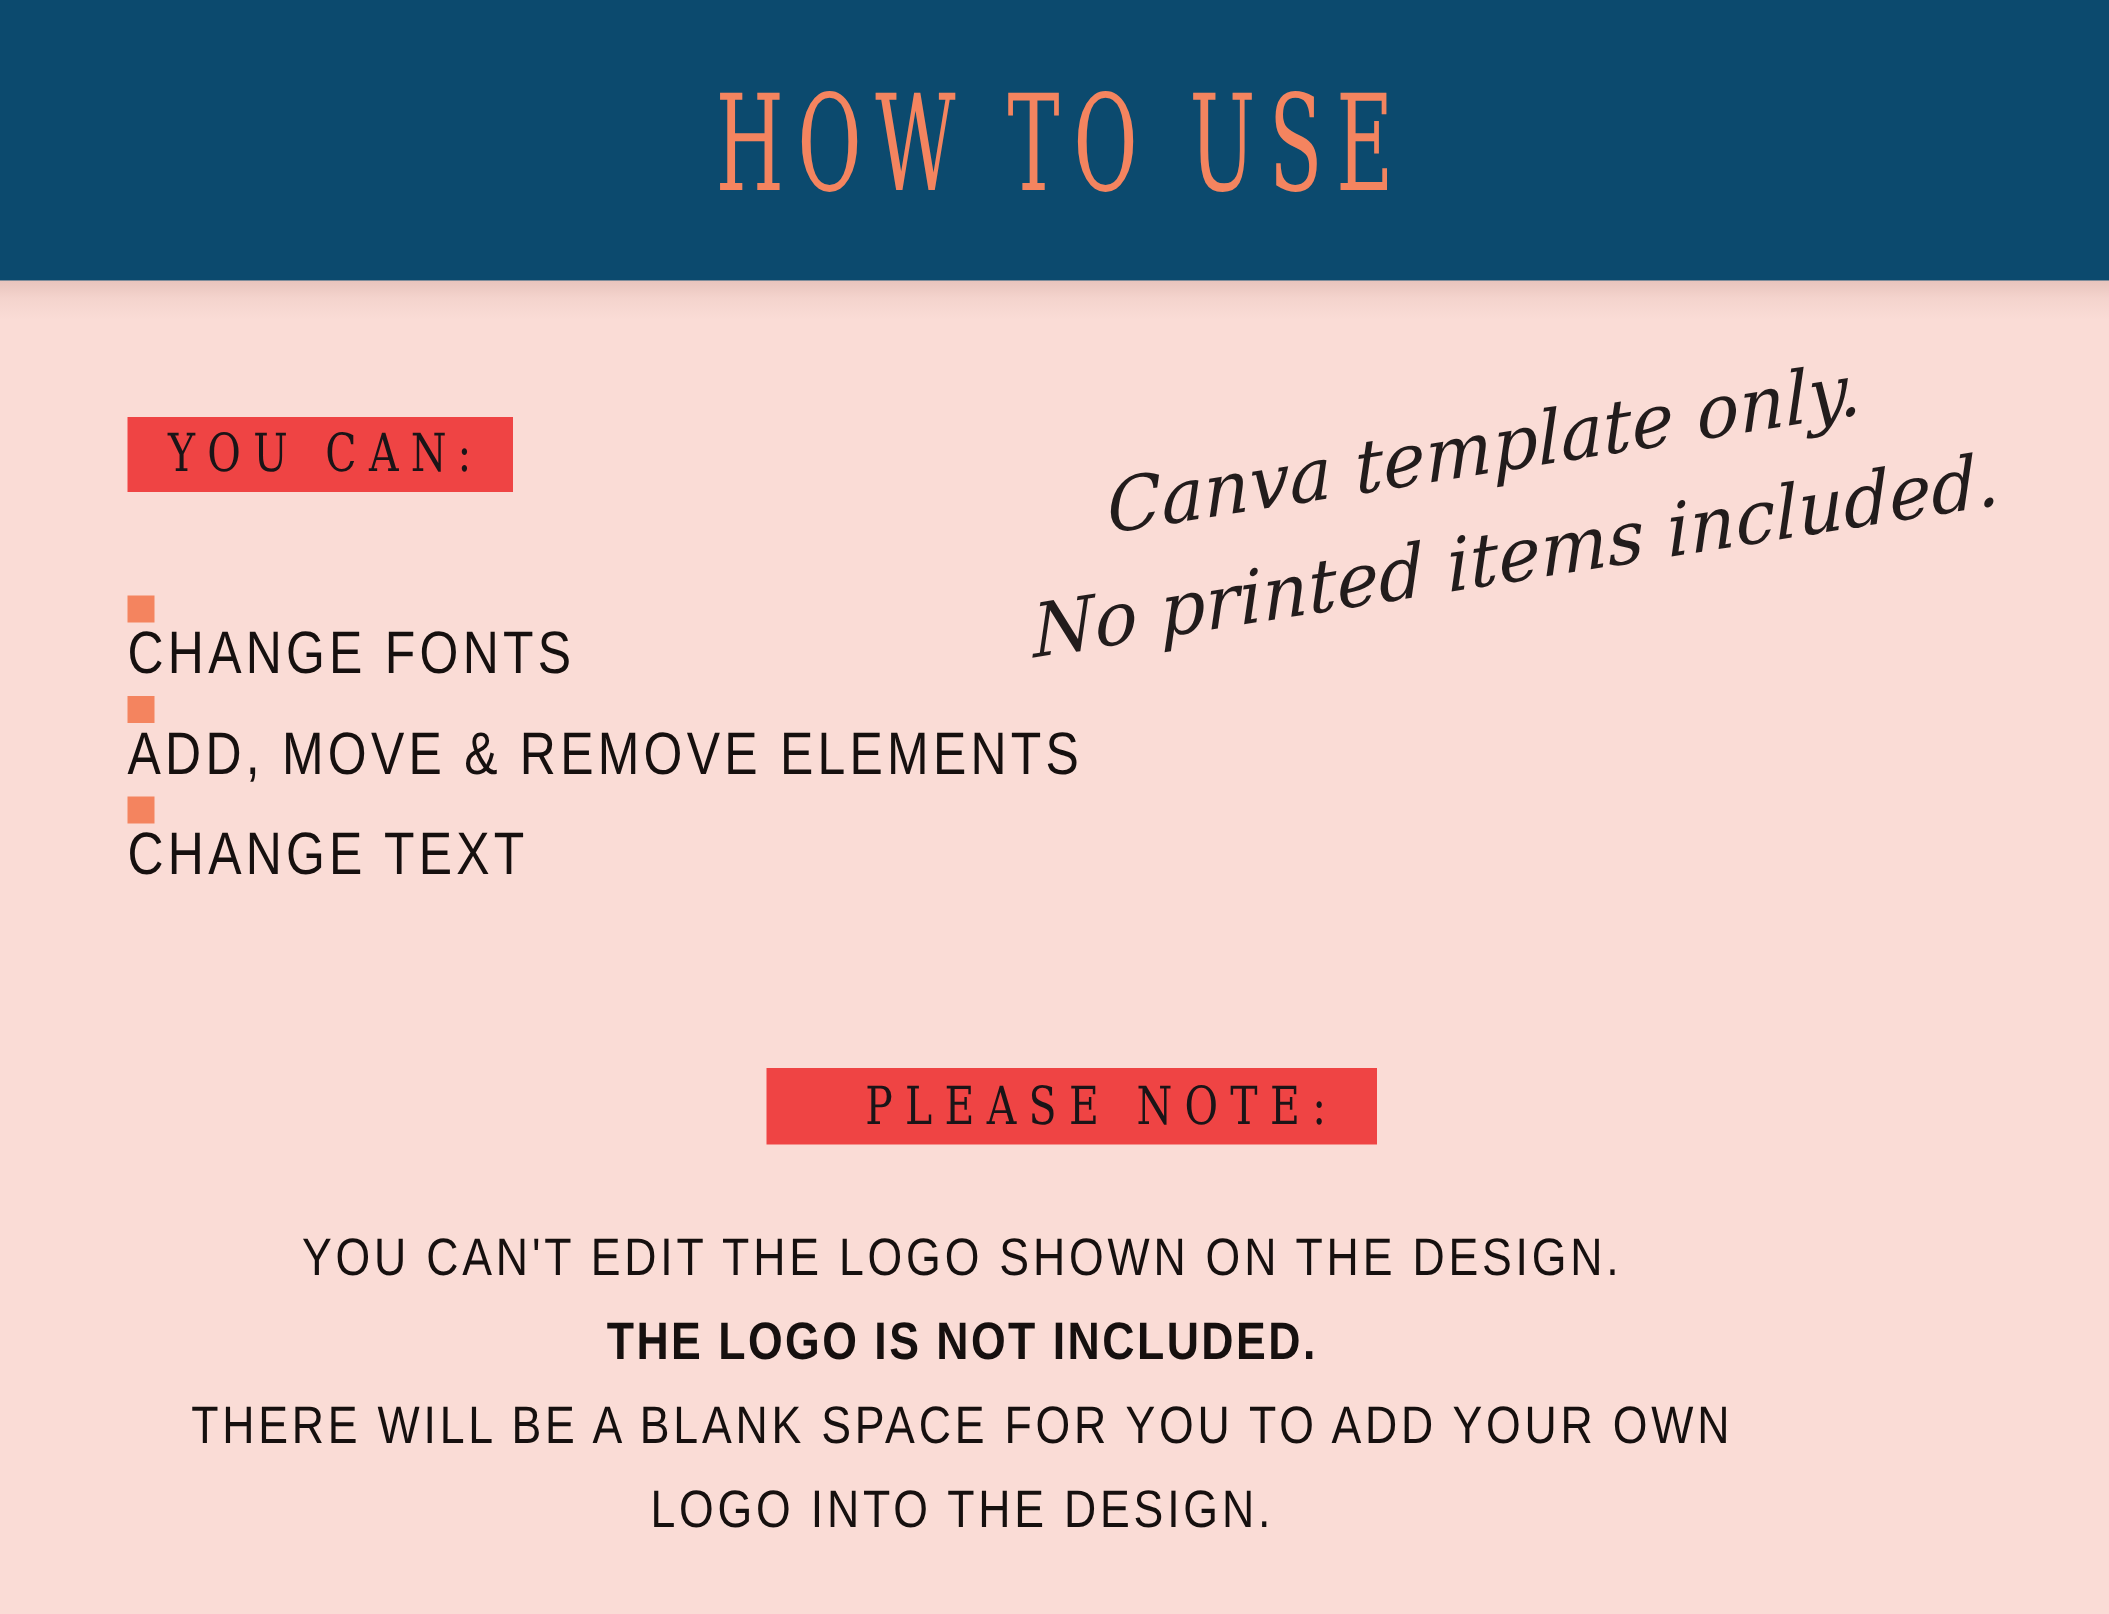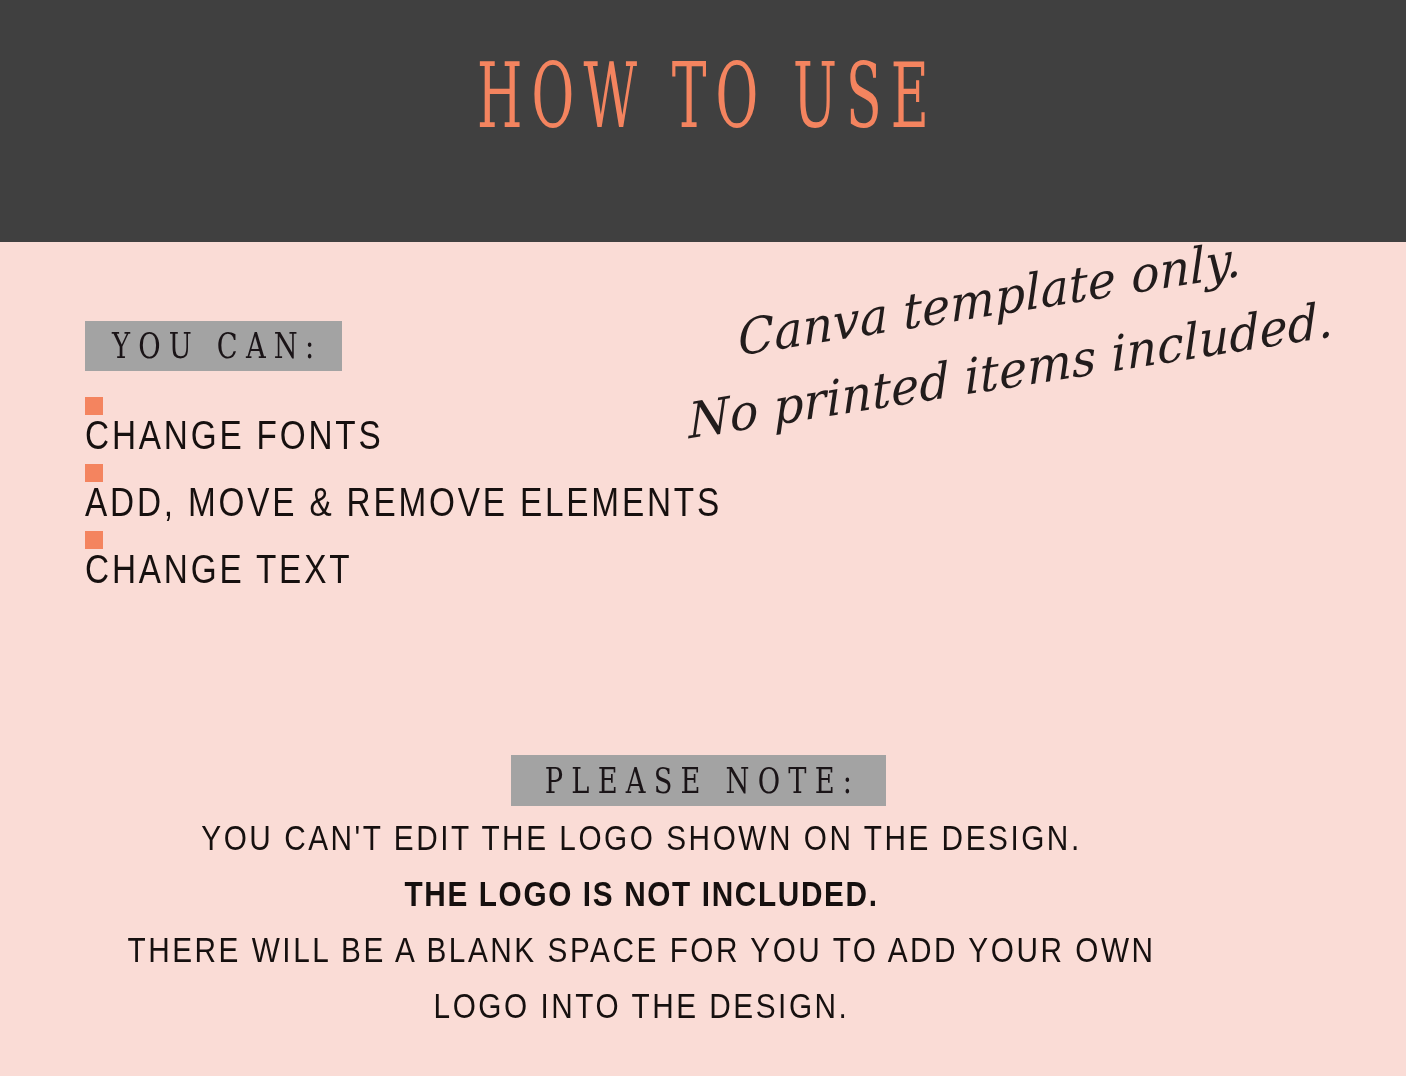--- a/index.html
+++ b/index.html
@@ -21,22 +21,22 @@
     background: #fadcd6;
     overflow: hidden;
   }
 
   
   .header-band {
     position: absolute;
     left: 0;
     top: 0;
     width: 1406px;
-    height: 242px;
-    background: #404040;
+    height: 187px;
+    background: #0c4a6e;
     z-index: 2;
   }
   .header-shadow {
     position: absolute;
     left: 0;
     top: 187px;
     width: 1406px;
     height: 26px;
     background: linear-gradient(to bottom, rgba(190,140,130,0.30) 0%, rgba(200,150,140,0.12) 45%, rgba(250,220,214,0) 100%);
     z-index: 1;
@@ -56,29 +56,28 @@
     text-indent: 0.175em;
     color: #f4845f;
     transform: scaleX(0.62) scaleY(1.06);
     transform-origin: 50% 50%;
     white-space: nowrap;
   }
 
   
   .label-box {
     position: absolute;
-    background: #a3a3a3;
+    background: #ef4444;
     display: flex;
     align-items: center;
     justify-content: center;
     white-space: nowrap;
     font-family: "DejaVu Serif", "Liberation Serif", serif;
     font-weight: 400;
     color: #1a1417;
-    margin-top: 43px;
   }
   .label-box .label-inner {
     display: inline-block;
     transform: scaleX(0.78);
     transform-origin: 50% 50%;
   }
   #you-can-box {
     left: 85px;
     top: 278px;
     width: 257px;
@@ -88,20 +87,21 @@
     text-indent: 0.30em;
   }
   #please-note-box {
     left: 511px;
     top: 712px;
     width: 375px;
     height: 51px;
     font-size: 35px;
     letter-spacing: 0.30em;
     text-indent: 0.30em;
+    padding-left: 32px;
   }
 
   
   .bullet-list {
     position: absolute;
     left: 85px;
     top: 385px;
     width: 760px;
   }
   .bullet-row {

